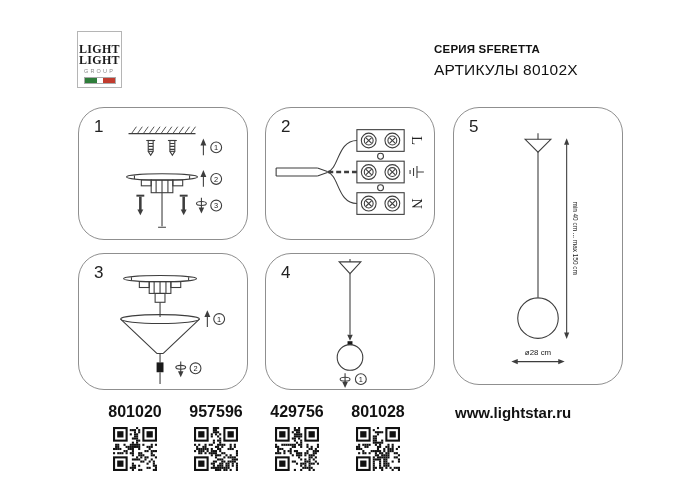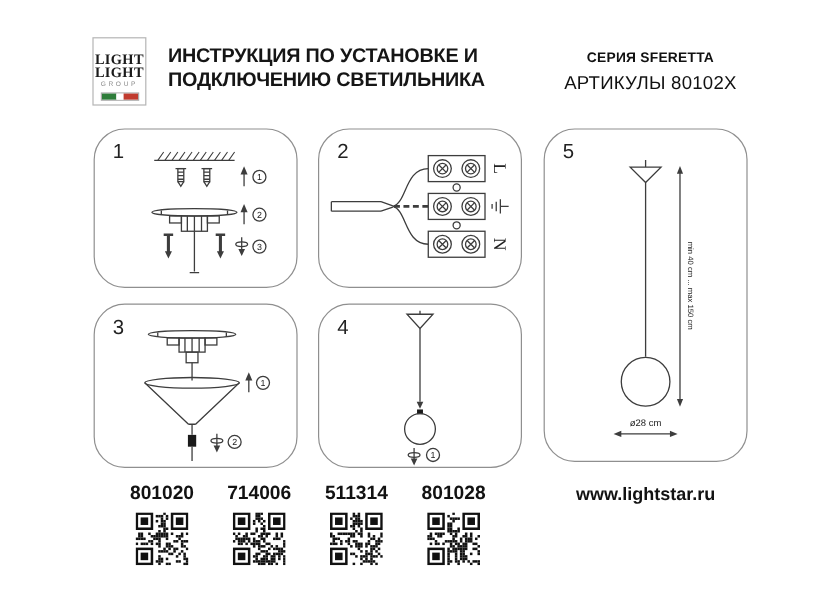--- a/index.html
+++ b/index.html
@@ -12,59 +12,55 @@
   .logo-word{font-family:"Liberation Serif",serif;font-weight:bold;font-size:12px;line-height:11px;
              letter-spacing:.3px;color:#1a1a1a;}
   .logo-group{font-size:5.5px;letter-spacing:2.2px;color:#8a8a8a;margin-top:2px;}
   .logo-flag{display:flex;margin-top:3px;width:30px;height:4.5px;border:.5px solid #aaa;}
   .logo-flag div{height:100%;}
   .flag-green{width:12px;}
   .flag-white{width:6px;}
   .flag-red{width:12px;}
   .title-block{position:absolute;left:140px;top:37px;width:280px;font-weight:bold;font-size:16.5px;
                line-height:20px;letter-spacing:-.2px;color:#151515;}
-  .series-block{position:absolute;left:444px;top:43px;width:196px;text-align:center;}
+  .series-block{position:absolute;left:434px;top:43px;width:196px;text-align:left;}
   .series-line{font-weight:bold;font-size:11.5px;letter-spacing:.2px;}
   .articles-line{font-weight:normal;font-size:15.5px;margin-top:6px;letter-spacing:.2px;}
   
   .panel{position:absolute;border:1px solid #8f8f8f;border-radius:26px;background:#fff;box-sizing:border-box;}
   .p1{left:78px;top:107px;width:170px;height:133px;}
   .p2{left:265px;top:107px;width:170px;height:133px;}
   .p3{left:78px;top:253px;width:170px;height:137px;}
   .p4{left:265px;top:253px;width:170px;height:137px;}
   .p5{left:453px;top:107px;width:170px;height:278px;}
   .num{position:absolute;left:15px;top:9px;font-size:17px;color:#222;}
   .art{position:absolute;left:0;top:0;width:100%;height:100%;}
   .svgtxt{font-family:"Liberation Sans",sans-serif;fill:#222;}
   .serif{font-family:"Liberation Serif",serif;fill:#222;}
   
   .article{position:absolute;top:403px;width:70px;text-align:center;font-weight:bold;font-size:16px;color:#121212;}
   .qr{position:absolute;top:427px;width:44px;height:44px;}
-  .website{position:absolute;left:455px;top:404px;width:166px;text-align:center;font-weight:bold;font-size:15px;color:#121212;}
+  .website{position:absolute;left:455px;top:404px;width:166px;text-align:left;font-weight:bold;font-size:15px;color:#121212;}
 </style>
 </head>
 <body>
 
 <div class="sheet">
 
   <div class="logo-box">
     <div class="logo-word">LIGHT</div>
     <div class="logo-word">LIGHT</div>
     <div class="logo-group">GROUP</div>
     <div class="logo-flag">
       <div class="flag-green" style="background: rgb(46, 125, 58);"></div>
       <div class="flag-white" style="background: rgb(255, 255, 255);"></div>
       <div class="flag-red" style="background: rgb(193, 59, 46);"></div>
     </div>
   </div>
 
-  <div class="title-block">
-    <div>ИНСТРУКЦИЯ ПО УСТАНОВКЕ И</div>
-    <div>ПОДКЛЮЧЕНИЮ СВЕТИЛЬНИКА</div>
-  </div>
 
   <div class="series-block">
     <div class="series-line">СЕРИЯ SFERETTA</div>
     <div class="articles-line">АРТИКУЛЫ 80102X</div>
   </div>
 
   <div class="panel p1">
     <span class="num">1</span>
     <svg class="art" viewBox="0 0 170 133">
       <g stroke="#3d3d3d" fill="none" stroke-width="1.1">
@@ -250,22 +246,22 @@
           <path d="M58 256 l6.5 -2.6 v5.2 z" fill="#3d3d3d" stroke="none"></path>
           <path d="M112 256 l-6.5 -2.6 v5.2 z" fill="#3d3d3d" stroke="none"></path>
         </g>
       </g>
       <text class="svgtxt" transform="translate(123,131) rotate(90)" x="0" y="2.5" text-anchor="middle" font-size="6.5">min 40 cm ... max 150 cm</text>
       <text class="svgtxt" x="85" y="249" text-anchor="middle" font-size="8">ø28 cm</text>
     </svg>
   </div>
 
   <div class="article" style="left:100px;">801020</div>
-  <div class="article" style="left:181px;">714006</div>
-  <div class="article" style="left:262px;">511314</div>
+  <div class="article" style="left:181px;">957596</div>
+  <div class="article" style="left:262px;">429756</div>
   <div class="article" style="left:343px;">801028</div>
 
   <div class="qr" style="left:113px;"><svg viewBox="0 0 42 42" width="44" height="44">
         <rect x="22" y="0" width="2" height="2" fill="#111"></rect>
         <rect x="16" y="2" width="2" height="2" fill="#111"></rect>
         <rect x="18" y="2" width="2" height="2" fill="#111"></rect>
         <rect x="20" y="2" width="2" height="2" fill="#111"></rect>
         <rect x="24" y="2" width="2" height="2" fill="#111"></rect>
         <rect x="20" y="4" width="2" height="2" fill="#111"></rect>
         <rect x="24" y="4" width="2" height="2" fill="#111"></rect>

